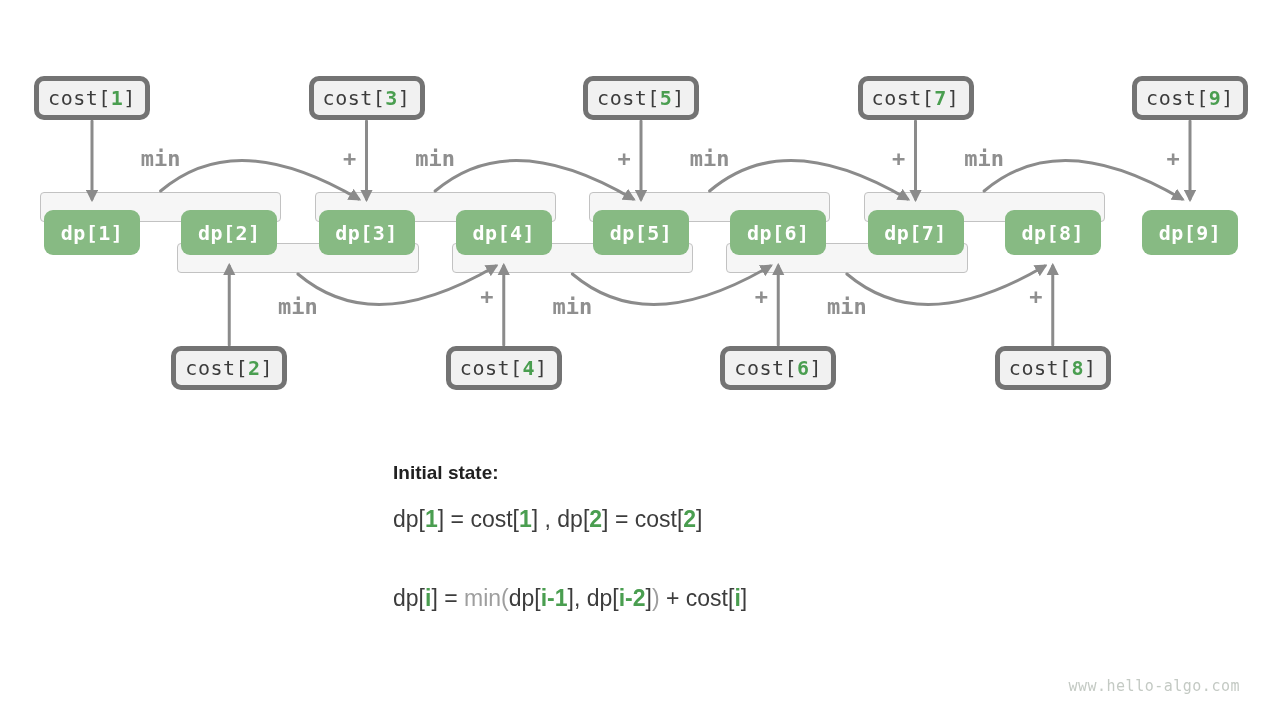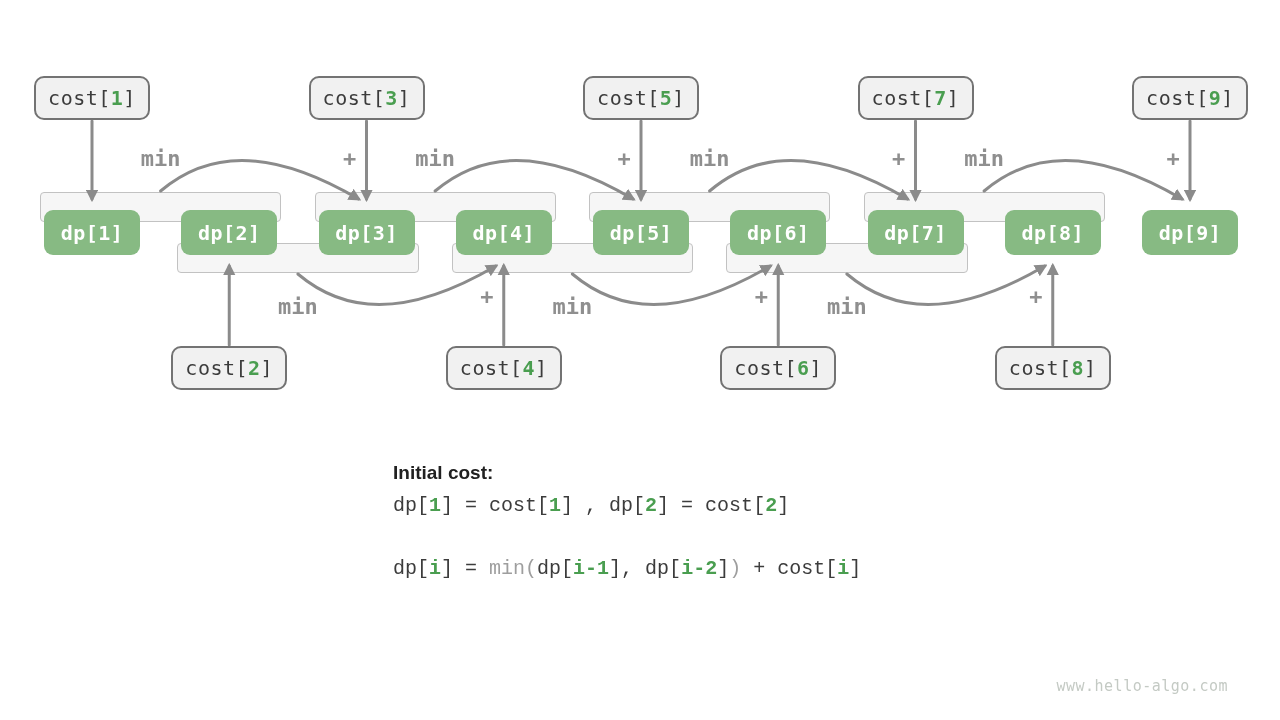--- a/index.html
+++ b/index.html
@@ -2,21 +2,21 @@
 <html><head>
 <meta charset="utf-8">
 <style>
   html,body{margin:0;padding:0;background:#ffffff;}
   .stage{
     position:relative;width:1280px;height:720px;background:#ffffff;
     overflow:hidden;font-family:"DejaVu Sans Mono",monospace;
   }
   .node{position:absolute;box-sizing:border-box;display:flex;align-items:center;justify-content:center;}
   .cost-box{
-    background:#f1f1f1;border:2px solid #737373;border-radius:10px;
+    background:#f1f1f1;border:5px solid #737373;border-radius:10px;
     font-size:20px;font-weight:500;color:#3c3c3c;letter-spacing:.5px;z-index:4;
   }
   .cost-box .num{color:#4a9e50;font-weight:700;}
   .dp-box{
     background:#87ba83;border-radius:9px;color:#ffffff;
     font-size:20px;font-weight:600;letter-spacing:.5px;z-index:3;
   }
   .bracket{
     position:absolute;background:#f6f6f6;border:1.5px solid #c2c2c2;
     border-radius:4px;z-index:1;box-sizing:border-box;
@@ -27,29 +27,29 @@
   }
   .op-min{font-size:22px;}
   .op-plus{font-size:22px;}
   svg.arrows{position:absolute;left:0;top:0;z-index:2;}
   .footer{position:absolute;left:393px;top:462px;z-index:4;}
   .footer-title{
     font-family:"Liberation Sans",sans-serif;font-weight:700;
     font-size:19px;color:#212121;line-height:1.2;
   }
   .footer-eq{
-    font-family:Liberation Mono, monospace;font-size:20px;
-    line-height:1.25;white-space:pre;margin-top:8px;
+    font-family:Liberation Sans, sans-serif;font-size:23px;
+    line-height:1.25;white-space:pre;margin-top:20px;
   }
   .gap{height:30px;}
   .tok-d{color:#3c3c3c;}
   .tok-g{color:#4a9e50;font-weight:700;}
   .tok-y{color:#9e9e9e;}
   .watermark{
-    position:absolute;right:52px;top:677px;font-family:"DejaVu Sans Mono",monospace;
+    position:absolute;right:40px;top:677px;font-family:"DejaVu Sans Mono",monospace;
     font-size:15px;color:#c4cac4;z-index:4;letter-spacing:.5px;
   }
 </style>
 </head>
 <body>
 
 <div class="stage">
   <svg class="arrows" width="1280" height="720" id="arrow-layer">
     <defs>
       <marker id="ah" viewBox="0 0 10 10" refX="7.5" refY="5" markerWidth="4.2" markerHeight="4.2" orient="auto-start-reverse">
@@ -184,20 +184,20 @@
       <div class="op-label op-plus" style="left: 1173px; top: 158px;">+</div>
       <div class="op-label op-min" style="left: 297.875px; top: 306px;">min</div>
       <div class="op-label op-plus" style="left: 486.75px; top: 296px;">+</div>
       <div class="op-label op-min" style="left: 572.375px; top: 306px;">min</div>
       <div class="op-label op-plus" style="left: 761.25px; top: 296px;">+</div>
       <div class="op-label op-min" style="left: 846.875px; top: 306px;">min</div>
       <div class="op-label op-plus" style="left: 1035.75px; top: 296px;">+</div>
     </div>
 
   <div class="footer">
-    <div class="footer-title">Initial cost:</div>
+    <div class="footer-title">Initial state:</div>
     <div class="footer-eq" id="init-line"><span class="tok-d">dp[</span><span class="tok-g">1</span><span class="tok-d">] = cost[</span><span class="tok-g">1</span><span class="tok-d">] , dp[</span><span class="tok-g">2</span><span class="tok-d">] = cost[</span><span class="tok-g">2</span><span class="tok-d">]</span></div>
     <div class="gap"></div>
     <div class="footer-eq" id="trans-line"><span class="tok-d">dp[</span><span class="tok-g">i</span><span class="tok-d">] = </span><span class="tok-y">min</span><span class="tok-y">(</span><span class="tok-d">dp[</span><span class="tok-g">i-1</span><span class="tok-d">], dp[</span><span class="tok-g">i-2</span><span class="tok-d">]</span><span class="tok-y">)</span><span class="tok-d"> + cost[</span><span class="tok-g">i</span><span class="tok-d">]</span></div>
   </div>
 
   <div class="watermark">www.hello-algo.com</div>
 </div>
 
 </body></html>

